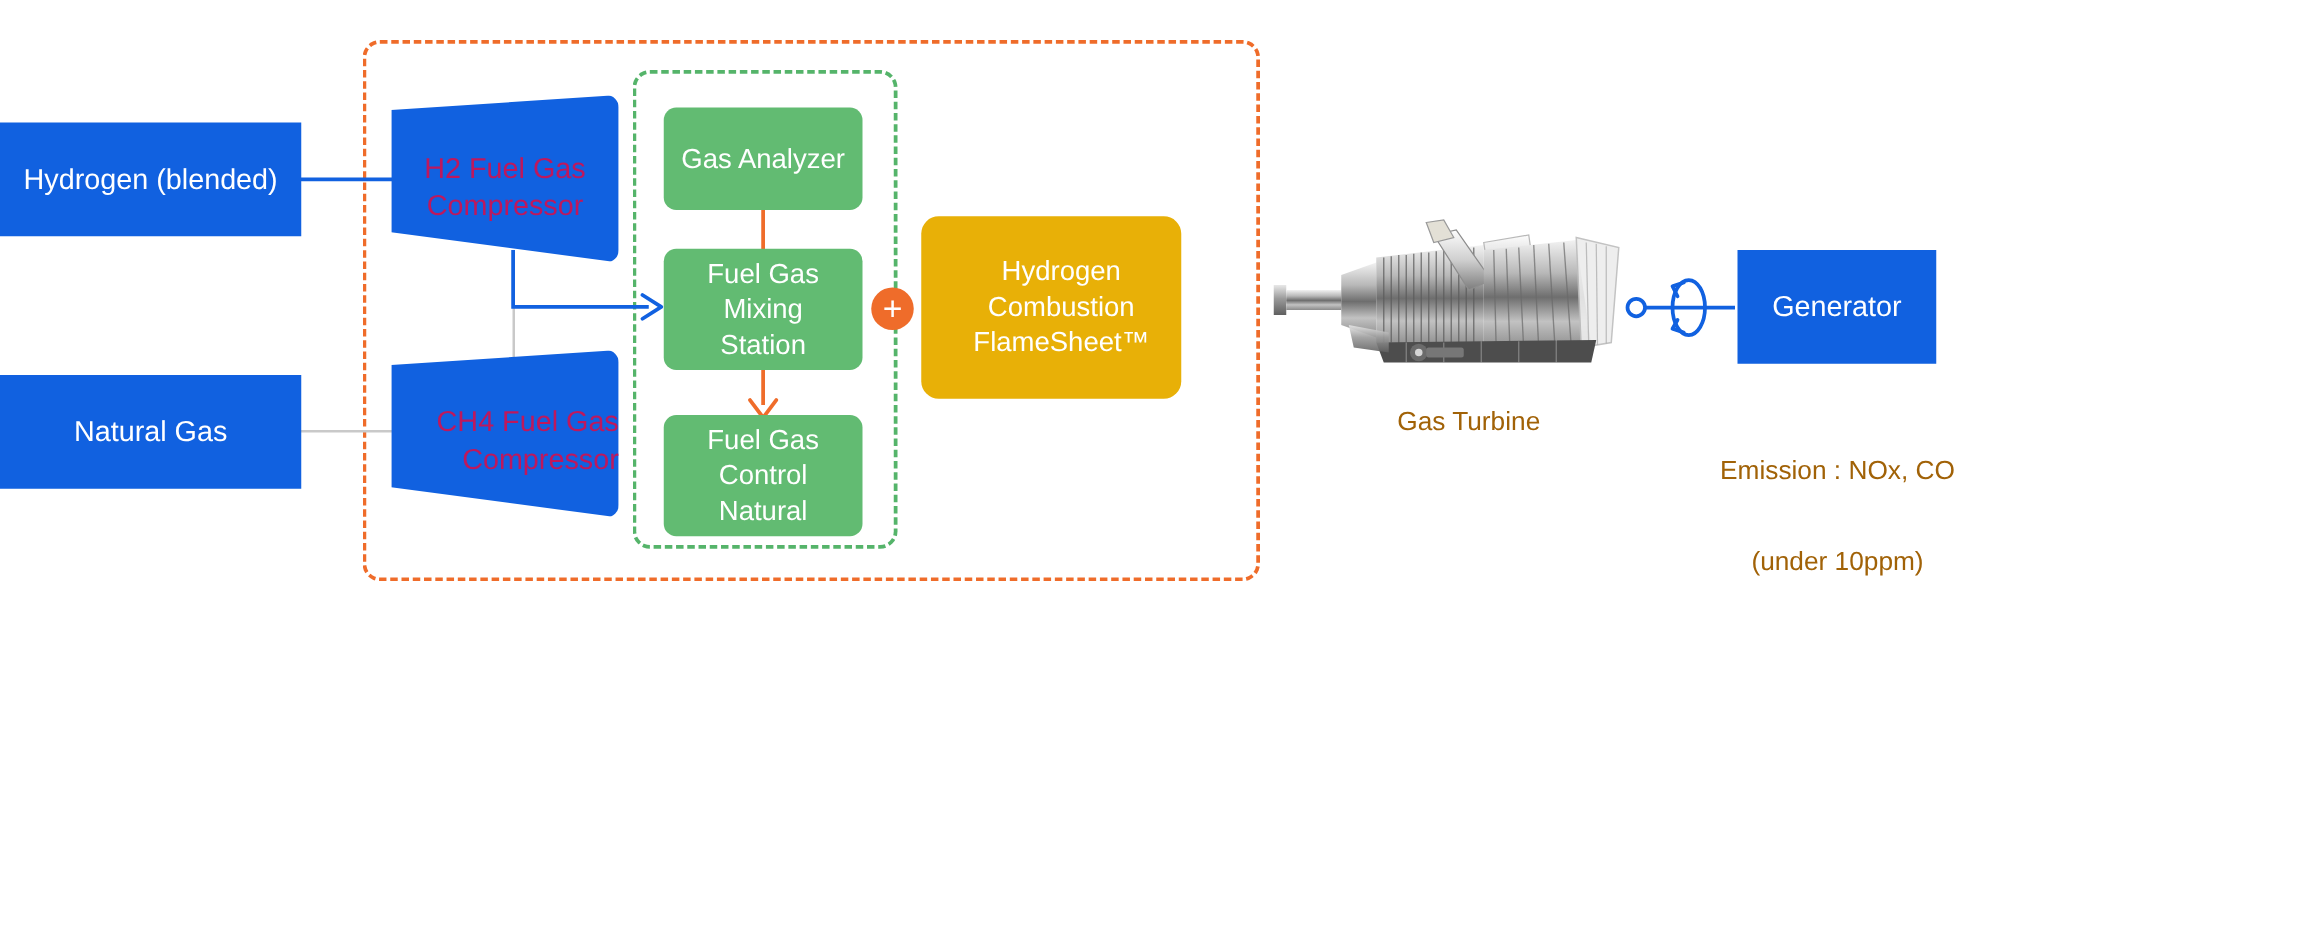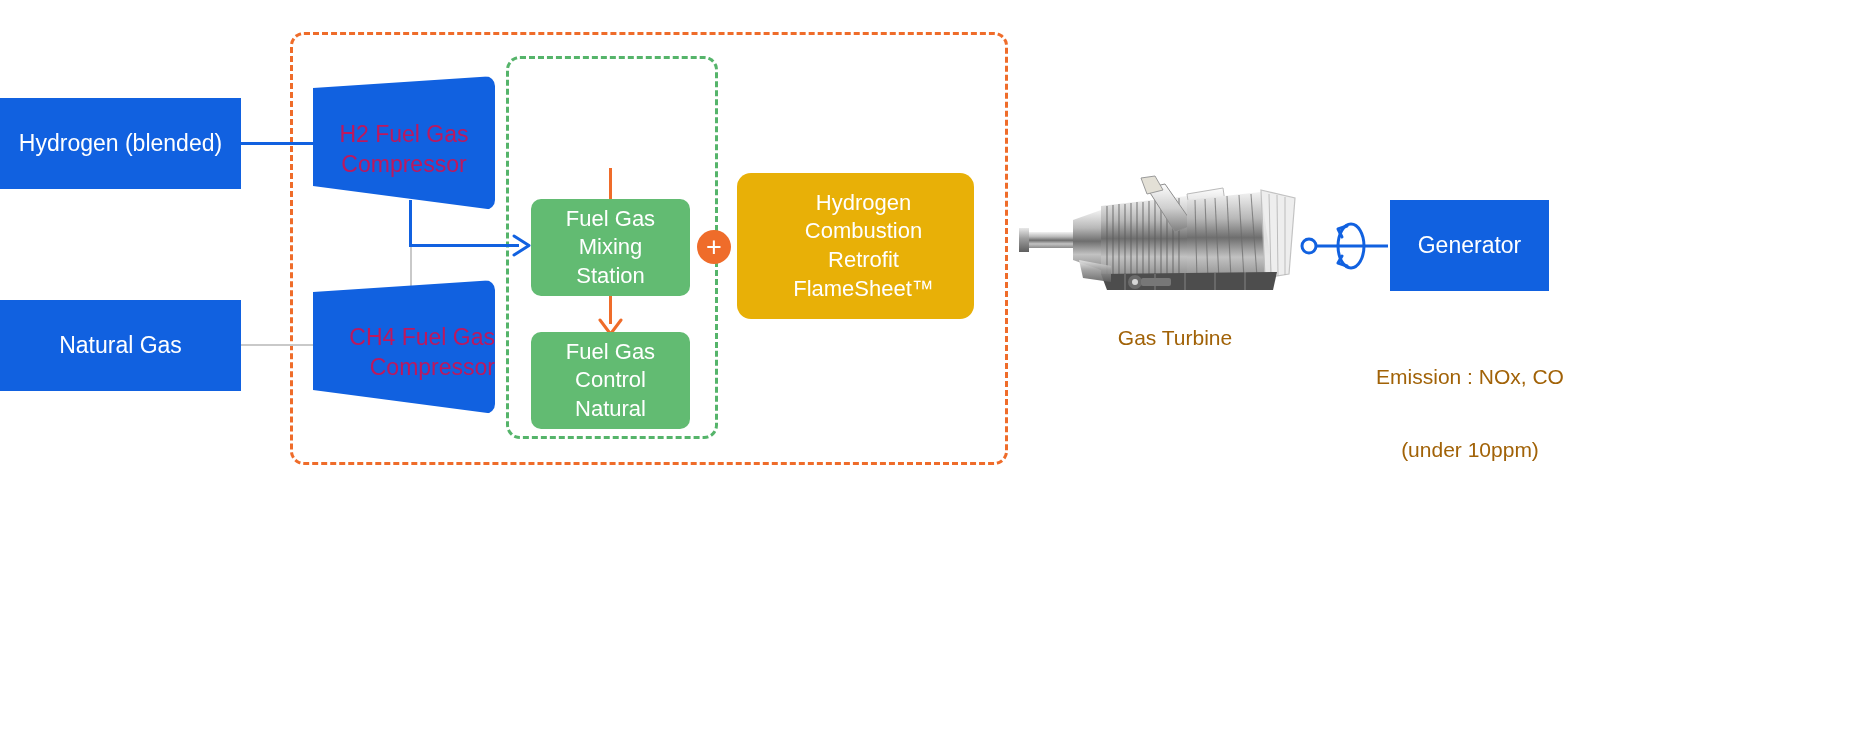--- a/index.html
+++ b/index.html
@@ -174,20 +174,23 @@
     <div>H2 Fuel Gas</div>
     <div>Compressor</div>
   </div>
 
   <div class="compressor comp-ch4" style="left:313px; top:280px; width:182px; height:134px;"></div>
   <div class="comp-label" style="left:313px; top:323px; width:182px;text-align:right;">
     <div>CH4 Fuel Gas</div>
     <div>Compressor</div>
   </div>
 
+  <div class="node green-box" style="left:531px; top:86px; width:159px; height:82px;">
+    <span>Gas Analyzer</span>
+  </div>
 
   <div class="node green-box" style="left:531px; top:199px; width:159px; height:97px;">
     <span>
       <div>Fuel Gas</div>
       <div>Mixing</div>
       <div>Station</div>
     </span>
   </div>
 
   <div class="node green-box" style="left:531px; top:332px; width:159px; height:97px;">
@@ -195,25 +198,24 @@
       <div>Fuel Gas</div>
       <div>Control</div>
       <div>Natural</div>
     </span>
   </div>
 
   <div class="plus-badge" style="left:697px; top:230px;">
     <span>+</span>
   </div>
 
-  <div class="node yellow-box" style="left:737px; top:173px; width:237px; height:146px;padding-left:16px;">
+  <div class="node yellow-box" style="left:737px; top:173px; width:208px; height:146px;padding-left:16px;">
     <span>
       <div>Hydrogen</div>
       <div>Combustion</div>
-      <div>Retrofit</div>
       <div>FlameSheet™</div>
     </span>
   </div>
 
   <svg class="turbine-img" style="left:1015px; top:170px;" width="290" height="135" viewBox="0 0 290 135">
     <defs>
       <linearGradient id="metal" x1="0" y1="0" x2="0" y2="1">
         <stop offset="0%" stop-color="#f2f2f2"></stop>
         <stop offset="30%" stop-color="#b8b8b8"></stop>
         <stop offset="52%" stop-color="#6e6e6e"></stop>

